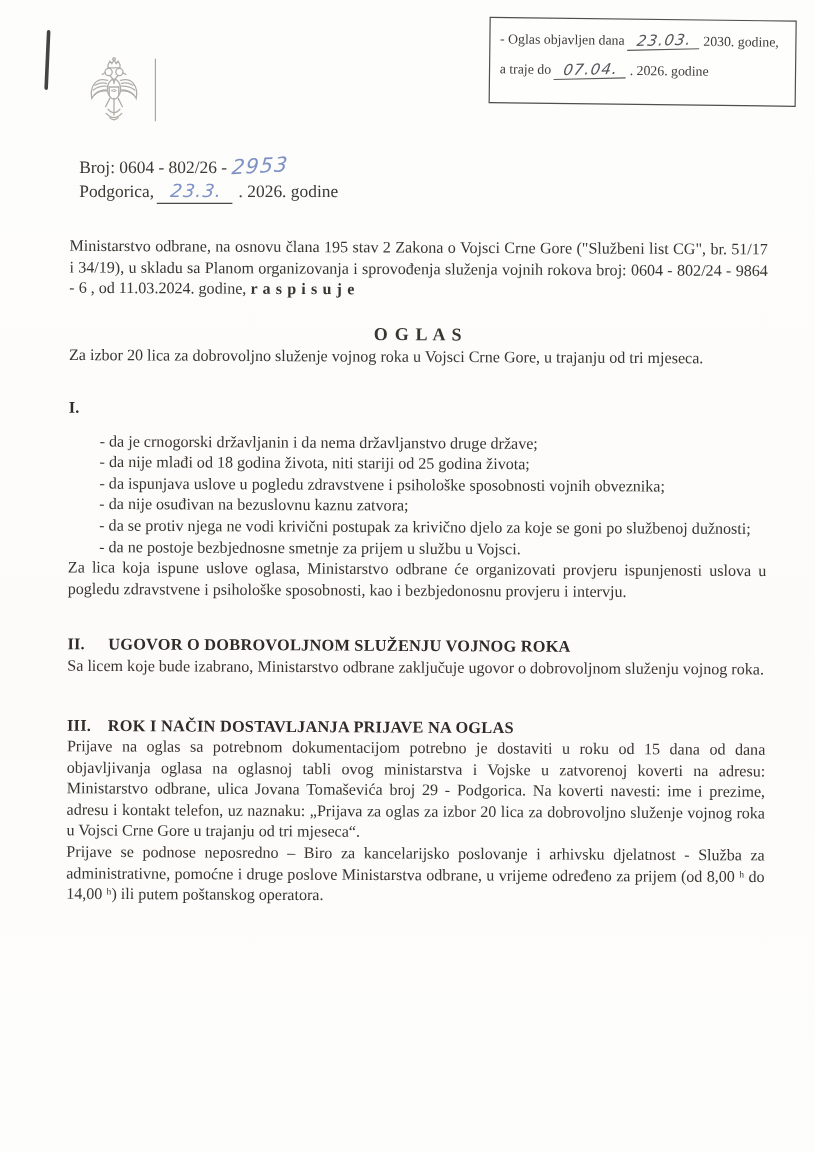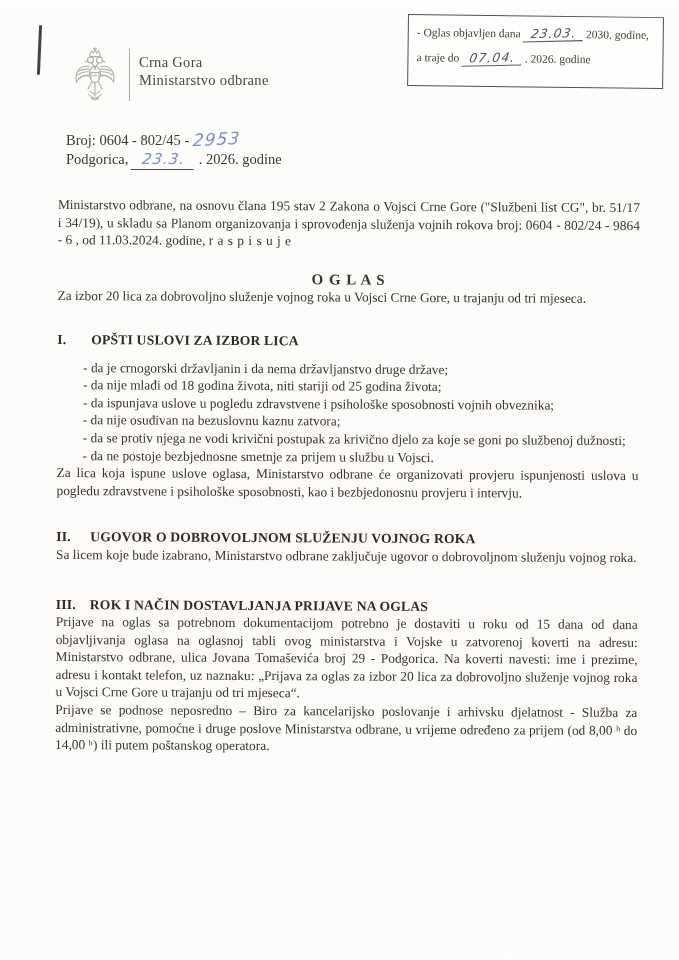--- a/index.html
+++ b/index.html
@@ -47,21 +47,21 @@
   
   .ref-block { position:absolute; left:66px; top:130px; font-size:14.5px; color:#3c3832; line-height:19px; }
 
   
   .article {
     position:absolute; left:58px; top:196px; width:582px;
     font-size:13.4px; line-height:17.6px; text-align:justify;
     transform:rotate(0.3deg); transform-origin:left top;
   }
   .article p { margin:0; }
-  .announce { font-weight:normal; letter-spacing:.5px; }
+  .announce { font-weight:bold; letter-spacing:.5px; }
   .doc-title { text-align:center; font-weight:bold; font-size:15px; letter-spacing:1px; margin-top:21px; }
   .subtitle { margin-top:9px; }
   .sec-head { display:flex; font-weight:bold; font-size:13.6px; letter-spacing:.2px; color:#2f2b26; }
   .sec-head .numeral { width:34px; flex:0 0 34px; }
   .sec1-head { margin-top:26px; }
   .bullets { list-style:none; margin-top:10px; padding-left:26px; }
   .bullets li { padding-left:8px; text-indent:-8px; }
   .sec1-para { margin-top:9px; }
   .sec2-head { margin-top:29px; }
   .sec2-para { margin-top:6px; }
@@ -97,41 +97,37 @@
 
       <path d="M20 26.5 h8 v6 a4 4 0 0 1 -8 0 z" fill="#fdfdfc"></path>
       <path d="M22 29.5 q2 -2 4 0 q-2 2 -4 0" stroke-width=".8"></path>
 
       <path d="M20.5 36 l-3.5 7 M27.5 36 l3.5 7"></path>
       <path d="M19 45 q5 6 10 0 M17.5 48.5 q6.5 7 13 0 M20.5 52 q3.5 3.6 7 0"></path>
       <path d="M24 36 v14"></path>
     </svg>
   </div>
   <div class="hdr-divider"></div>
-  <div class="hdr-text">
-    <div>Crna Gora</div>
-    <div>Ministarstvo odbrane</div>
-  </div>
 
   <div class="stamp-box">
     <div class="stamp-line">
       <span>- Oglas objavljen dana</span>
       <span class="hw hw-pencil">23.03.</span>
       <span>2030. godine,</span>
     </div>
     <div class="stamp-line">
       <span>a traje do</span>
       <span class="hw hw-pencil">07.04.</span>
       <span>. 2026. godine</span>
     </div>
   </div>
 
   <div class="ref-block">
     <div>
-      <span>Broj:  0604 - 802/45 -</span>
+      <span>Broj:  0604 - 802/26 -</span>
       <span class="hw hw-blue">2953</span>
     </div>
     <div>
       <span>Podgorica,</span>
       <span class="hw hw-blue-line">23.3.</span>
       <span>. 2026. godine</span>
     </div>
   </div>
 
   <div class="article">
@@ -140,21 +136,20 @@
       <span>Ministarstvo odbrane, na osnovu člana 195 stav 2 Zakona o Vojsci Crne Gore ("Službeni list CG", br. 51/17 i 34/19), u skladu sa Planom organizovanja i sprovođenja služenja vojnih rokova broj: 0604 - 802/24 - 9864 - 6 , od 11.03.2024. godine,</span>
       <span class="announce">r a s p i s u j e</span>
     </p>
 
     <div class="doc-title">O G L A S</div>
 
     <p class="subtitle">Za izbor 20 lica za dobrovoljno služenje vojnog roka u Vojsci Crne Gore, u trajanju od tri mjeseca.</p>
 
     <div class="sec-head sec1-head">
       <span class="numeral">I.</span>
-      <span>OPŠTI USLOVI ZA IZBOR LICA</span>
     </div>
     <ul class="bullets">
       <li>- da je crnogorski državljanin i da nema državljanstvo druge države;</li>
       <li>- da nije mlađi od 18 godina života, niti stariji od 25 godina života;</li>
       <li>- da ispunjava uslove u pogledu zdravstvene i psihološke sposobnosti vojnih obveznika;</li>
       <li>- da nije osuđivan na bezuslovnu kaznu zatvora;</li>
       <li>- da se protiv njega ne vodi krivični postupak za krivično djelo za koje se goni po službenoj dužnosti;</li>
       <li>- da ne postoje bezbjednosne smetnje za prijem u službu u Vojsci.</li>
     </ul>
     <p class="sec1-para">Za lica koja ispune uslove oglasa, Ministarstvo odbrane će organizovati provjeru ispunjenosti uslova u pogledu zdravstvene i psihološke sposobnosti, kao i bezbjedonosnu provjeru i intervju.</p>

